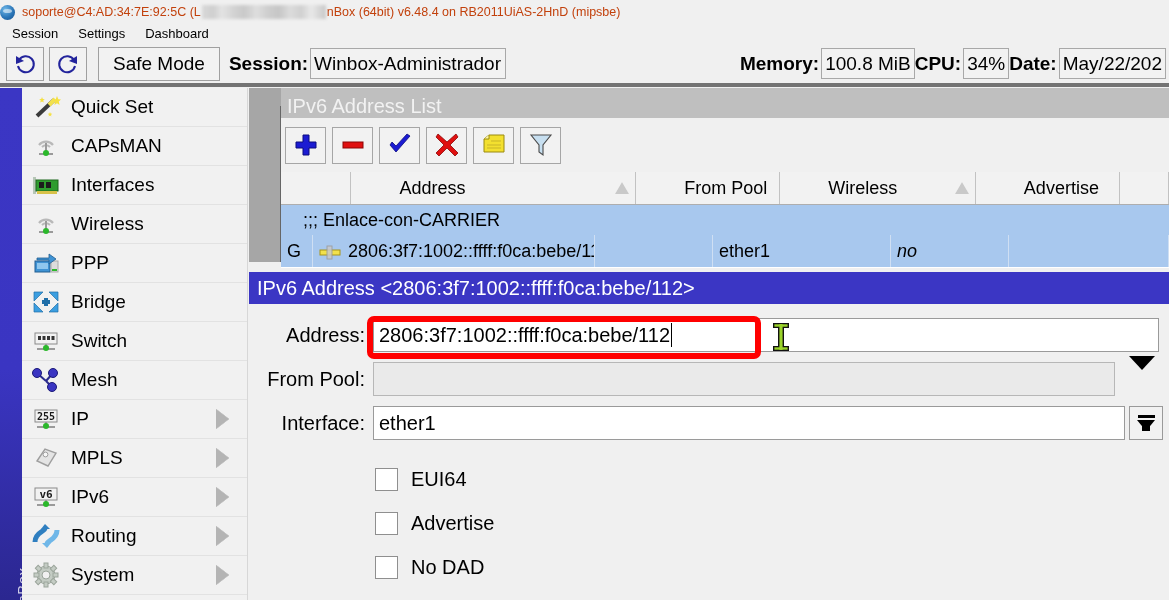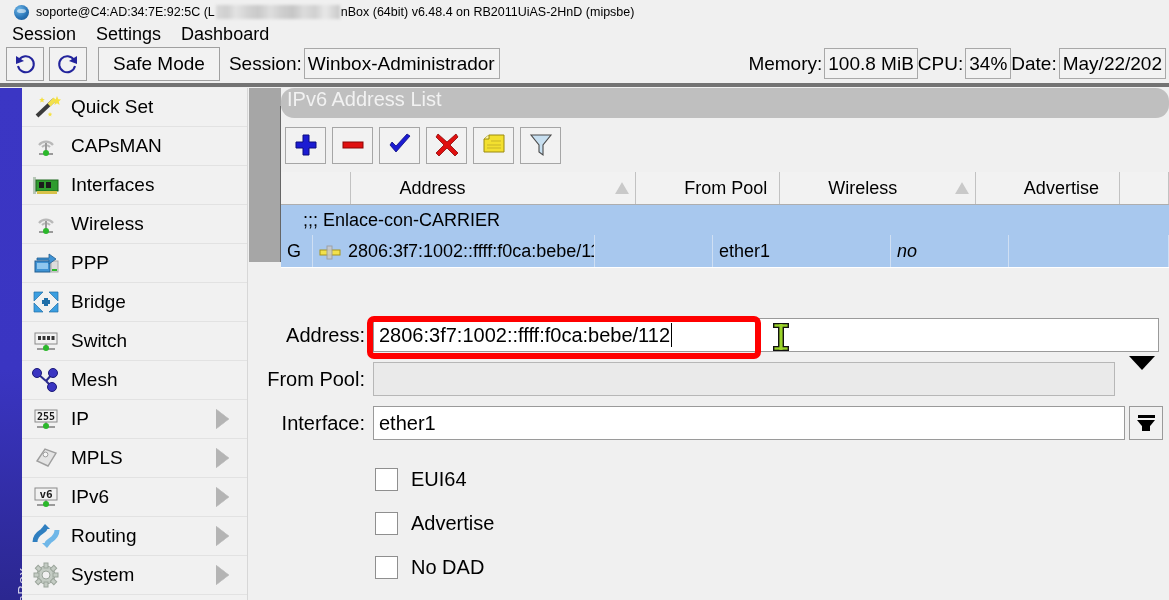--- a/index.html
+++ b/index.html
@@ -16,22 +16,22 @@
     width: 1169px; height: 600px;
     background: #f0f0f0;
   }
 
   
   .titlebar {
     position: absolute; left: 0; top: 0;
     width: 1145px; height: 24px;
     background: #f0f0f0;
     display: flex; align-items: center;
-    padding-left: 14px;
-    font-size: 12.5px; color: #000000;
+    padding-left: 0;
+    font-size: 12.5px; color: #c2410c;
     white-space: nowrap;
   }
   .win-logo {
     width: 15px; height: 15px; border-radius: 50%;
     background: radial-gradient(circle at 35% 30%, #6fb7e8 0%, #2a76b8 55%, #17508a 100%);
     margin-right: 7px; flex: 0 0 auto;
     position: relative;
   }
   .win-logo::after{
     content:""; position:absolute; left:3px; top:4px; width:9px; height:4px;
@@ -49,21 +49,21 @@
     filter: blur(1.4px);
     vertical-align: middle;
   }
 
   
   .menubar {
     position: absolute; left: 0; top: 24px;
     width: 1169px; height: 20px;
     background: #f0f0f0;
     display: flex; align-items: center;
-    font-size: 18px; color: #000;
+    font-size: 13px; color: #000;
   }
   .menubar .mi {
     padding: 1px 10px 2px 10px;
     line-height: 16px;
     cursor: default;
   }
   .menubar .mi:first-child { margin-left: 2px; }
 
   
   .toolbar {
@@ -86,21 +86,21 @@
   .safemode {
     height: 34px;
     border: 1px solid #a0a0a0;
     background: #f2f2f2;
     display: flex; align-items: center; justify-content: center;
     padding: 0 14px;
     margin-left: 6px; margin-right: 9px;
     font-size: 19px; color: #000;
     cursor: pointer;
   }
-  .tb-label { font-size: 19px; color: #000; margin-right: 2px; white-space: nowrap; }
+  .tb-label { font-size: 19px; color: #000; margin-right: 2px; white-space: nowrap; font-weight: bold; }
   .tb-field {
     height: 31px;
     border: 1px solid #a8a8a8;
     background: #f2f2f2;
     display: flex; align-items: center;
     padding: 0 3px;
     font-size: 19px; color: #000;
     white-space: nowrap;
   }
   .tb-right {
@@ -173,23 +173,23 @@
   .gray-gutter {
     position: absolute; left: 249px; top: 106px;
     width: 32px; height: 156px;
     background: #a6a6a6;
     border-right: 1px solid #666;
   }
   .win-titlebar {
     position: absolute; left: 281px; top: 88px;
     width: 888px; height: 30px;
     background: #bfbfbf;
-    display: flex; align-items: flex-start;
+    display: flex; align-items: flex-end;
     padding-left: 6px;
-    color: #f2f2f2; font-size: 20px; border-radius: 13px;
+    color: #f2f2f2; font-size: 20px;
   }
   .win-tb-strip{
     position:absolute; left:249px; top:88px; width:32px; height:18px;
     background:#a6a6a6;
   }
   .list-toolbar {
     position: absolute; left: 281px; top: 122px;
     width: 888px; height: 46px;
     background: #f0f0f0;
     display: flex; align-items: center;
@@ -674,20 +674,23 @@
         </span>
         <span>2806:3f7:1002::ffff:f0ca:bebe/112</span>
       </div>
       <div class="td" style="width:118px;"></div>
       <div class="td" style="width:178px;">ether1</div>
       <div class="td" style="width:118px;font-style:italic;">no</div>
       <div class="td" style="flex:1;"></div>
     </div>
   </div>
 
+  <div class="dlg-title">
+    <span>IPv6 Address &lt;2806:3f7:1002::ffff:f0ca:bebe/112&gt;</span>
+  </div>
 
   <div class="dlg-body">
 
     <div class="frow" style="left:0; top:14px; width:920px;">
       <div class="flbl" style="width:116px;">Address:</div>
       <div class="ftext" style="margin-left:8px; width:786px;">
         <span>2806:3f7:1002::ffff:f0ca:bebe/112</span>
         <span class="caret"></span>
       </div>
     </div>

